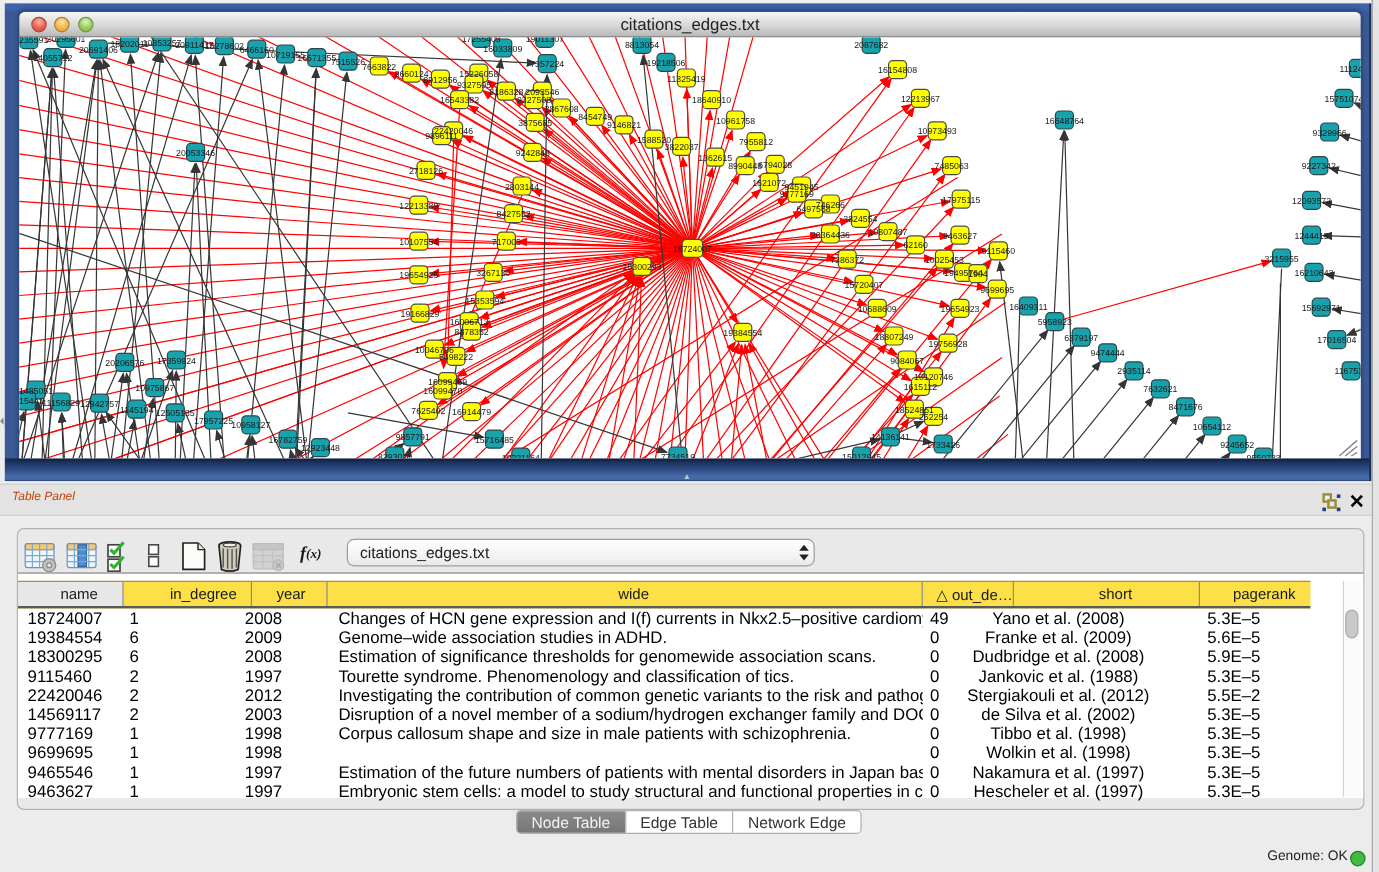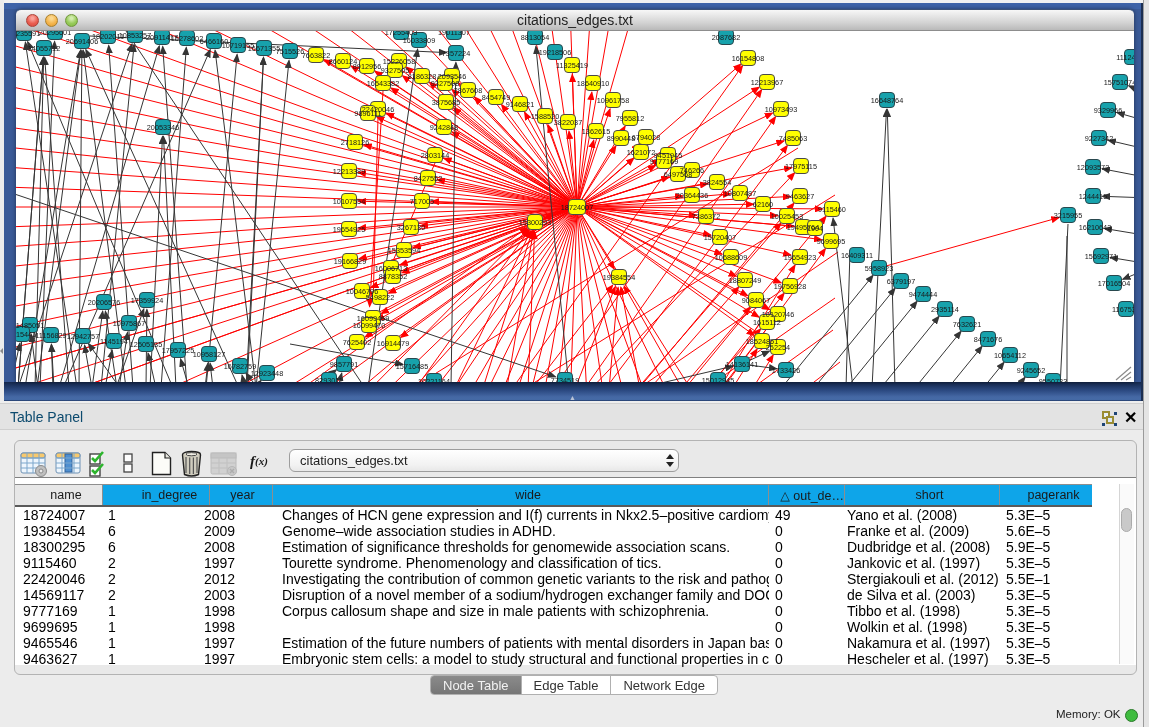--- a/index.html
+++ b/index.html
@@ -18,42 +18,42 @@
  background:linear-gradient(#f7f7f7,#d2d2d2 65%,#b9b9b9);border-bottom:1px solid #8d8d8d;border-top:1px solid #3d5379;}
 #title{width:100%;text-align:center;font-size:14px;line-height:21px;color:#222;}
 .tl{top:4px;width:13px;height:13px;border-radius:50%;}
 #tl1{left:10px;background:radial-gradient(circle at 50% 30%,#f9a29a 12%,#ea5f51 55%,#d5473c);border:1px solid #ad4238;}
 #tl2{left:29px;background:radial-gradient(circle at 50% 30%,#fbd88f 12%,#f5b64e 55%,#e29a2e);border:1px solid #a8802d;}
 #tl3{left:49px;background:radial-gradient(circle at 50% 30%,#d2ecae 12%,#98cb5a 55%,#7fb943);border:1px solid #71963c;}
 #canvas{left:0;top:22px;width:1118px;height:351px;background:#fff;overflow:hidden;}
 #tpheadstrip{left:0;top:401px;width:1143px;height:2px;background:#eeeeee;}
 #tphead{left:0;top:403px;width:1143px;height:27px;background:#e3e3e3;
  border-top:1px solid #d0d0d0;border-bottom:1px solid #cfcfcf;}
-#tphead .t{position:absolute;left:10px;top:5px;font-size:14px;color:#0c4a6e;}
+#tphead .t{position:absolute;left:10px;top:5px;font-size:10px;color:#c2410c;font-style:italic;}
 #tpbody{left:0;top:430px;width:1143px;height:297px;background:#ececec;}
 #container{left:14px;top:440px;width:1123px;height:235px;background:#e9e9e9;
  border:1px solid #b3b3b3;border-radius:6px;}
 #toolbar{left:14px;top:444px;width:270px;height:34px;}
 #dropdown{left:289px;top:449px;width:390px;height:23px;background:linear-gradient(#fff,#f2f2f2 70%,#e8e8e8);
  border:1px solid #9d9d9d;border-radius:6px;font-size:13px;color:#222;line-height:21px;padding-left:10px;}
 #tablewrap{left:15px;top:477px;width:1121px;height:188px;background:#fff;
  border-top:1px solid #808080;}
-#thead{position:absolute;left:0px;top:6px;height:23px;width:1077px;background:#0ea5e9;
+#thead{position:absolute;left:0px;top:6px;height:23px;width:1077px;background:#fde047;
  border-top:1px solid #8e8e8e;border-bottom:2px solid #5a5a5a;}
 #thead .h{position:absolute;top:0;height:20px;font-size:12.5px;color:#1a1a1a;text-align:center;
  border-right:1px solid #8e8e8e;padding-top:3px;text-indent:15px;}
 #tbody{position:absolute;left:0;top:30px;width:1121px;}
 .tr{position:relative;height:16px;font-size:14px;color:#000;white-space:nowrap;}
 .tr div{position:absolute;top:0;height:16px;overflow:hidden;line-height:15px;}
 .c0{left:8px;width:84px;}
 .c1{left:93px;width:88px;}
 .c2{left:189px;width:68px;}
 .c3{left:267px;width:487px;}
 .c4{left:760px;width:68px;}
-.c5{left:832px;width:166px;}
+.c5{left:784px;width:166px;text-align:center;}
 .c6{left:991px;width:86px;}
 #vscroll{left:1121px;top:508px;width:11px;height:24px;background:#c9c9c9;border-radius:6px;border:1px solid #ababab;}
 #vtrack{left:1119px;top:484px;width:15px;height:180px;background:#fafafa;border-left:1px solid #d5d5d5;}
 #tabs{left:430px;top:675px;height:20px;background:#fff;border:1px solid #b0b0b0;border-radius:4px;
  font-size:13px;color:#333;display:flex;}
 #tabs div{padding:1px 12px 0 12px;line-height:18px;}
 #tabs .sel{background:linear-gradient(#8b8b8b,#767676);color:#f2f2f2;border-radius:3px 0 0 3px;}
 #tabs .sep{border-left:1px solid #b0b0b0;padding:0;}
 #status{left:1056px;top:708px;font-size:11.5px;color:#222;}
 #memdot{left:1125px;top:709px;width:13px;height:13px;border-radius:50%;background:#3fbc3f;border:1px solid #2a7a2a;}
@@ -753,39 +753,39 @@
         <div class="c4">0</div>
         <div class="c5">Dudbridge et al. (2008)</div>
         <div class="c6">5.9E–5</div>
       </div>
 <div class="tr">
         <div class="c0">9115460</div>
         <div class="c1">2</div>
         <div class="c2">1997</div>
         <div class="c3">Tourette syndrome. Phenomenology and classification of tics.</div>
         <div class="c4">0</div>
-        <div class="c5">Jankovic et al. (1997)</div>
+        <div class="c5">Jankovic et al. (1988)</div>
         <div class="c6">5.3E–5</div>
       </div>
 <div class="tr">
         <div class="c0">22420046</div>
         <div class="c1">2</div>
         <div class="c2">2012</div>
         <div class="c3">Investigating the contribution of common genetic variants to the risk and pathogen…</div>
         <div class="c4">0</div>
         <div class="c5">Stergiakouli et al. (2012)</div>
-        <div class="c6">5.5E–1</div>
+        <div class="c6">5.5E–2</div>
       </div>
 <div class="tr">
         <div class="c0">14569117</div>
         <div class="c1">2</div>
         <div class="c2">2003</div>
         <div class="c3">Disruption of a novel member of a sodium/hydrogen exchanger family and DOCK…</div>
         <div class="c4">0</div>
-        <div class="c5">de Silva et al. (2003)</div>
+        <div class="c5">de Silva et al. (2002)</div>
         <div class="c6">5.3E–5</div>
       </div>
 <div class="tr">
         <div class="c0">9777169</div>
         <div class="c1">1</div>
         <div class="c2">1998</div>
         <div class="c3">Corpus callosum shape and size in male patients with schizophrenia.</div>
         <div class="c4">0</div>
         <div class="c5">Tibbo et al. (1998)</div>
         <div class="c6">5.3E–5</div>
@@ -820,14 +820,14 @@
 </div>
 <div class="abs" id="vtrack"></div>
 <div class="abs" id="vscroll"></div>
 <div class="abs" id="tabs">
   <div class="sel">Node Table</div>
     <div class="sep"></div>
     <div>Edge Table</div>
     <div class="sep"></div>
     <div>Network Edge</div>
 </div>
-<div class="abs" id="status">Memory: OK</div>
+<div class="abs" id="status">Genome: OK</div>
 <div class="abs" id="memdot"></div>
 
 </body></html>

